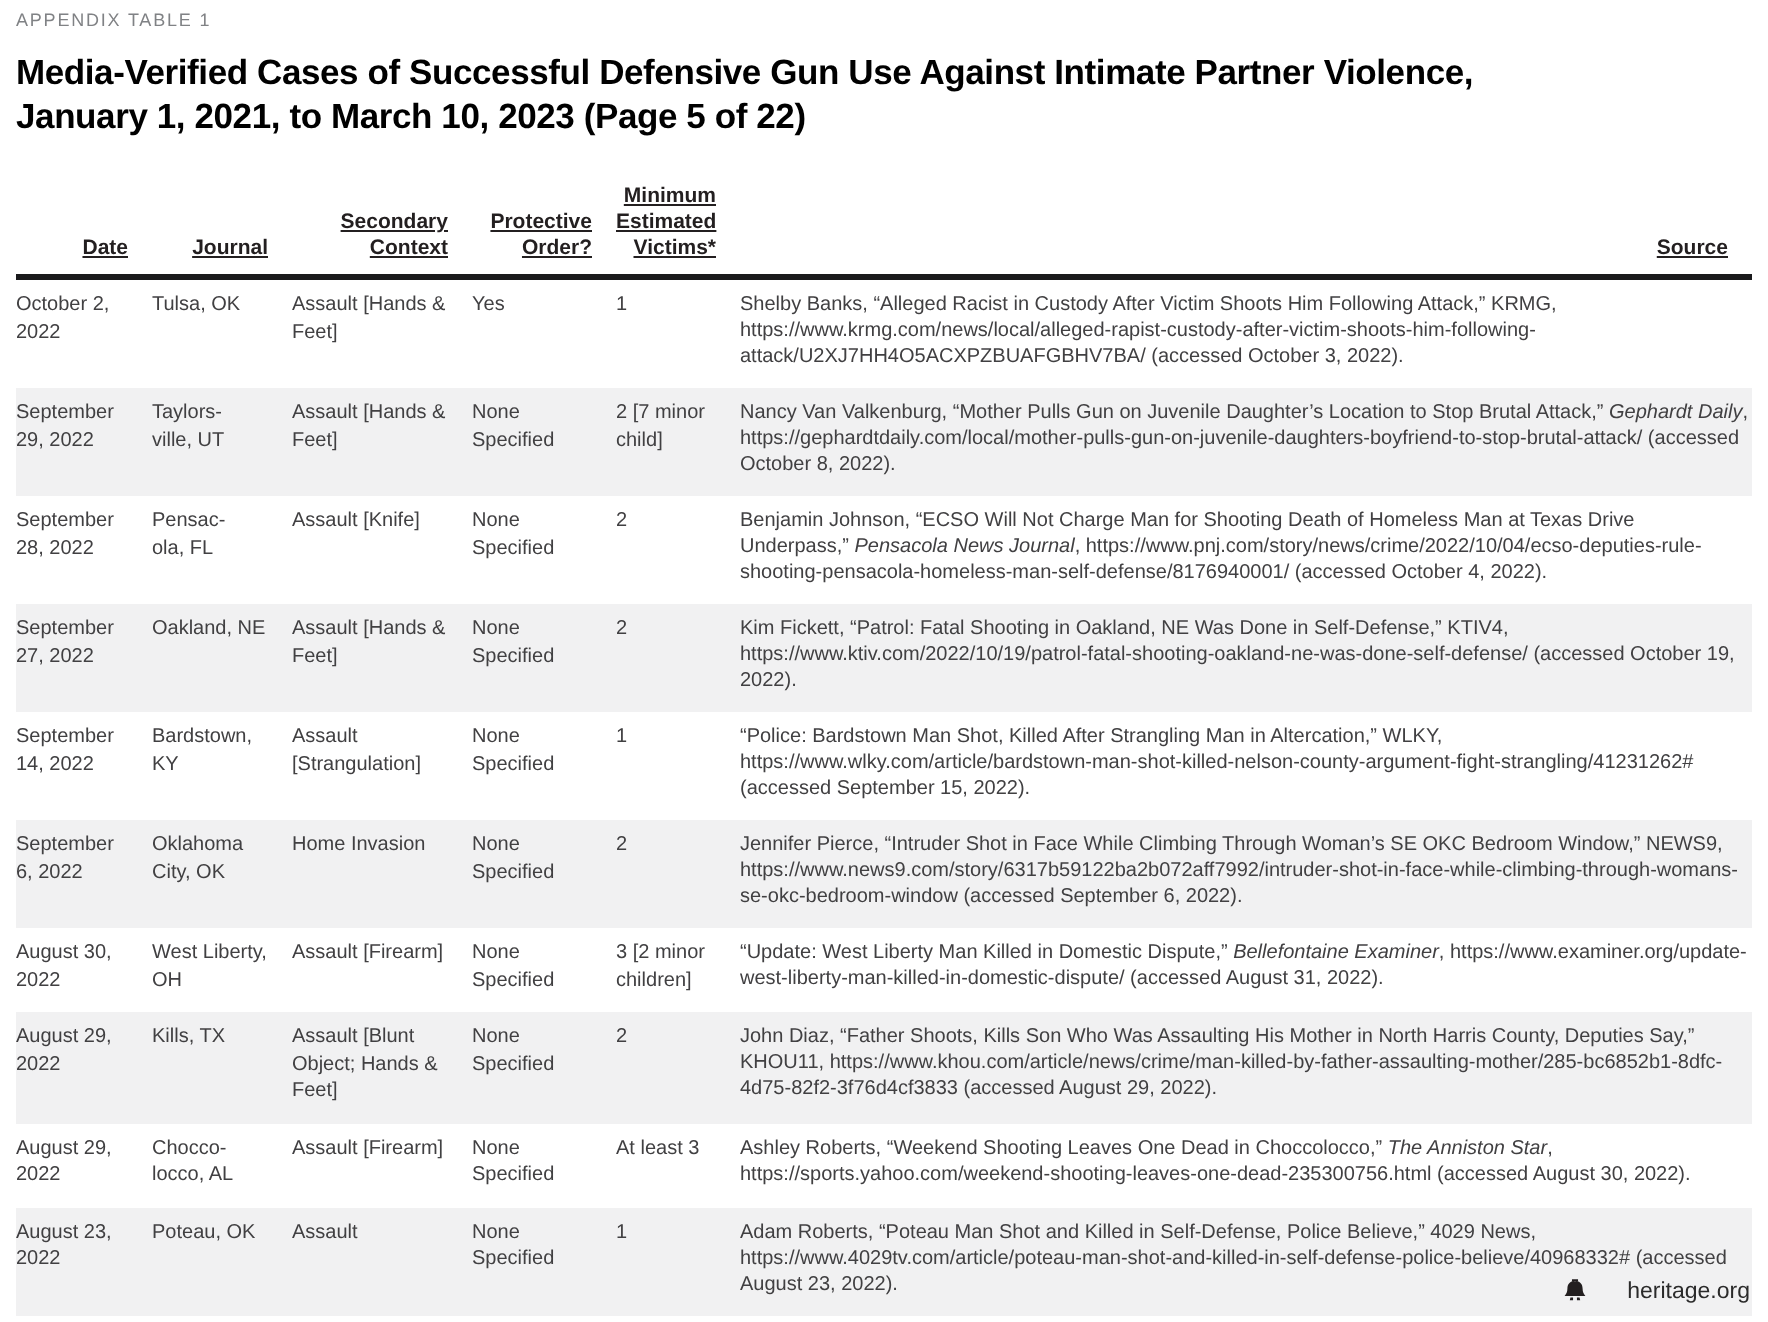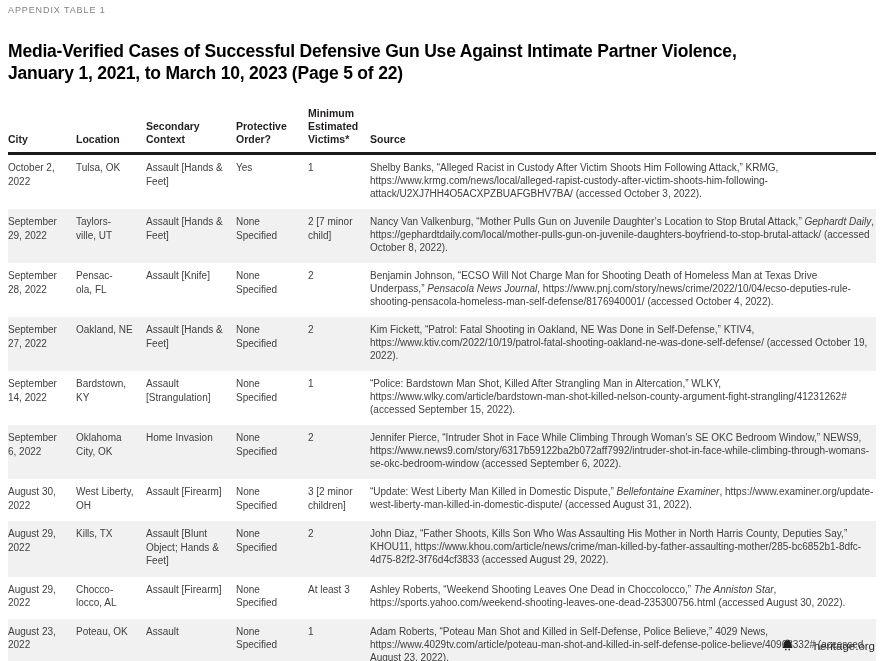--- a/index.html
+++ b/index.html
@@ -14,21 +14,21 @@
   .page { padding: 4px 8px 0 8px; }
 
   .eyebrow {
     font-size: 9px;
     letter-spacing: 0.9px;
     color: #808285;
     font-weight: normal;
     margin-top: 1px;
   }
   .title {
-    margin-top: 26px;
+    margin-top: 11px;
     font-size: 17.5px;
     font-weight: bold;
     color: #000000;
     line-height: 21.5px;
     letter-spacing: -0.2px;
     white-space: pre-line;
   }
 
   table.data {
     width: 868px;
@@ -37,27 +37,28 @@
     margin-top: 23px;
   }
   col.c-date     { width: 68px; }
   col.c-loc      { width: 70px; }
   col.c-ctx      { width: 90px; }
   col.c-ord      { width: 72px; }
   col.c-vic      { width: 62px; }
   col.c-src      { width: auto; }
 
   thead th {
-    text-align: left;
+    text-align: right;
     vertical-align: bottom;
     font-size: 10.5px;
     font-weight: bold;
     color: #231f20;
     line-height: 13px;
     padding: 0 12px 6px 0;
+    text-decoration: underline;
   }
   thead tr { border-bottom: 3px solid #1a1a1c; }
 
   tbody td {
     vertical-align: top;
     font-size: 10px;
     line-height: 13.5px;
     color: #414042;
     padding: 6px 12px 9px 0;
     white-space: pre-line;
@@ -91,22 +92,22 @@
     <colgroup>
       <col class="c-date">
         <col class="c-loc">
         <col class="c-ctx">
         <col class="c-ord">
         <col class="c-vic">
         <col class="c-src">
     </colgroup>
     <thead>
       <tr>
-          <th>City</th>
-          <th>Location</th>
+          <th>Date</th>
+          <th>Journal</th>
           <th>Secondary Context</th>
           <th>Protective Order?</th>
           <th>Minimum Estimated Victims*</th>
           <th>Source</th>
         </tr>
     </thead>
     <tbody>
         <tr>
           <td>October 2, 2022</td>
           <td>Tulsa, OK</td>

